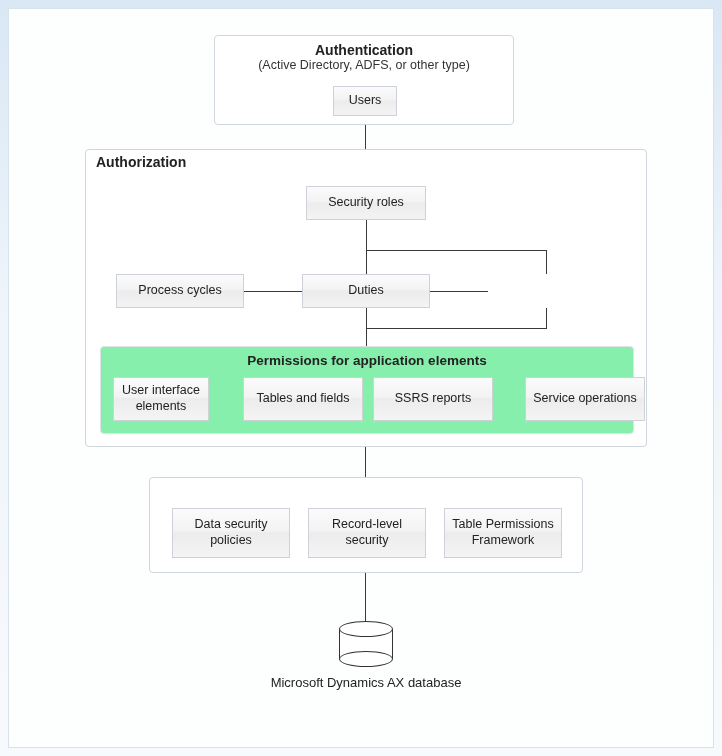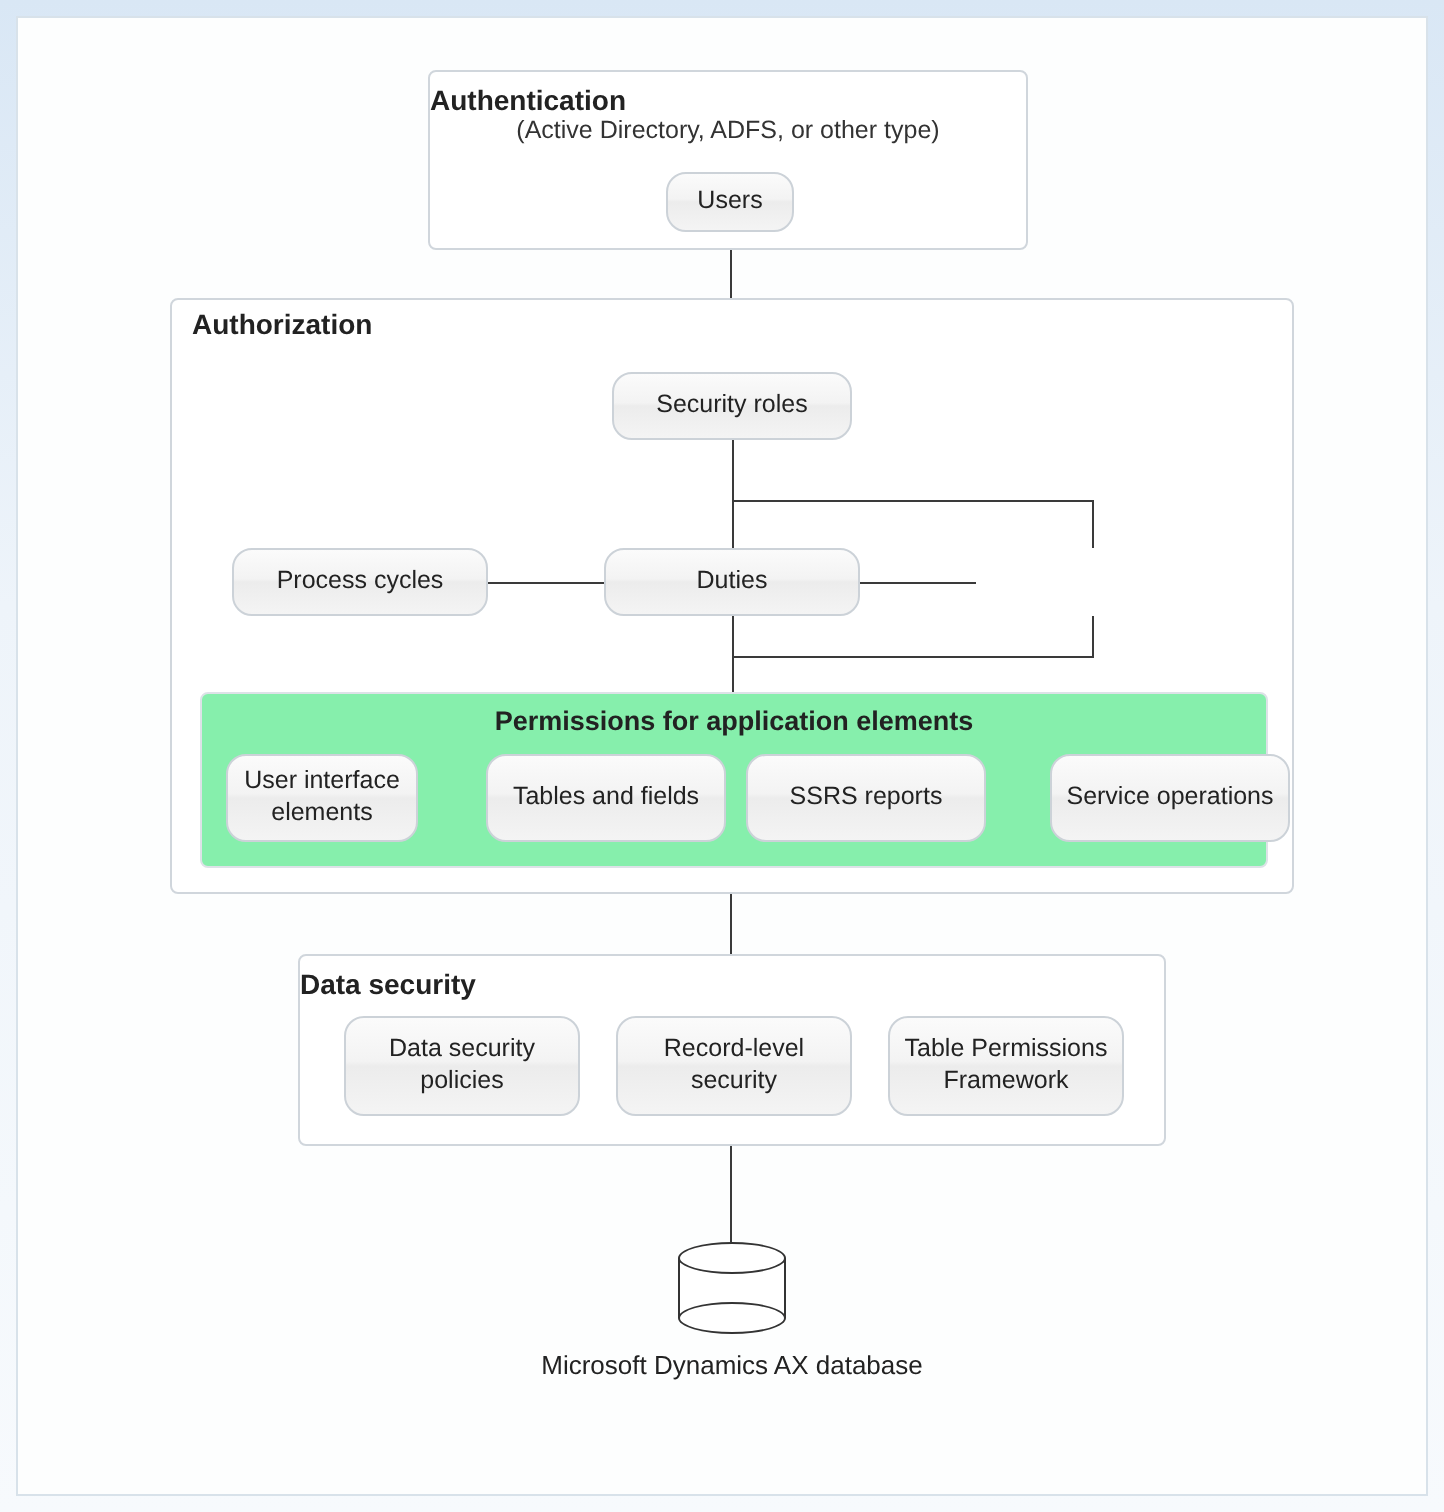--- a/index.html
+++ b/index.html
@@ -19,40 +19,41 @@
 }
 .panel {
   position: absolute;
   border: 1px solid #d0d6dc;
   border-radius: 4px;
   background: #ffffff;
 }
 .panel-title {
   font-weight: 600;
   font-size: 14px;
+  text-align: center;
   color: #222;
   padding-top: 6px;
 }
 .panel-sub {
   font-size: 12.5px;
   text-align: center;
   color: #333;
 }
 .panel-label {
   position: absolute;
   top: 4px;
   left: 10px;
   font-weight: 600;
   font-size: 14px;
   color: #222;
 }
 .box {
   position: absolute;
   border: 1px solid #ccd2d8;
-  border-radius: 10px;
+  border-radius: 0;
   background: linear-gradient(180deg, #fbfbfb 0%, #f3f3f3 45%, #ececec 50%, #f4f4f4 100%);
   display: flex;
   align-items: center;
   justify-content: center;
   text-align: center;
   font-size: 12.5px;
   color: #222;
   padding: 4px 6px;
   line-height: 1.25;
 }
@@ -148,21 +149,20 @@
       <div class="box" style="left:12px; top:30px; width:96px; height:44px;">User interface elements</div>
       <div class="box" style="left:142px; top:30px; width:120px; height:44px;">Tables and fields</div>
       <div class="box" style="left:272px; top:30px; width:120px; height:44px;">SSRS reports</div>
       <div class="box" style="left:424px; top:30px; width:120px; height:44px;">Service operations</div>
     </div>
   </div>
 
   <div class="line vline" style="left:356px; top:438px; height:30px;"></div>
 
   <div class="panel" style="left:140px; top:468px; width:434px; height:96px;">
-    <div class="panel-title" style="padding-top:6px;">Data security</div>
     <div class="box" style="left:22px; top:30px; width:118px; height:50px;">Data security policies</div>
     <div class="box" style="left:158px; top:30px; width:118px; height:50px;">Record-level security</div>
     <div class="box" style="left:294px; top:30px; width:118px; height:50px;">Table Permissions Framework</div>
   </div>
 
   <div class="line vline" style="left:356px; top:564px; height:48px;"></div>
 
   <div class="db-cylinder" style="left:330px; top:612px;">
     <div class="db-body"></div>
     <div class="db-ellipse" style="top:0;"></div>

